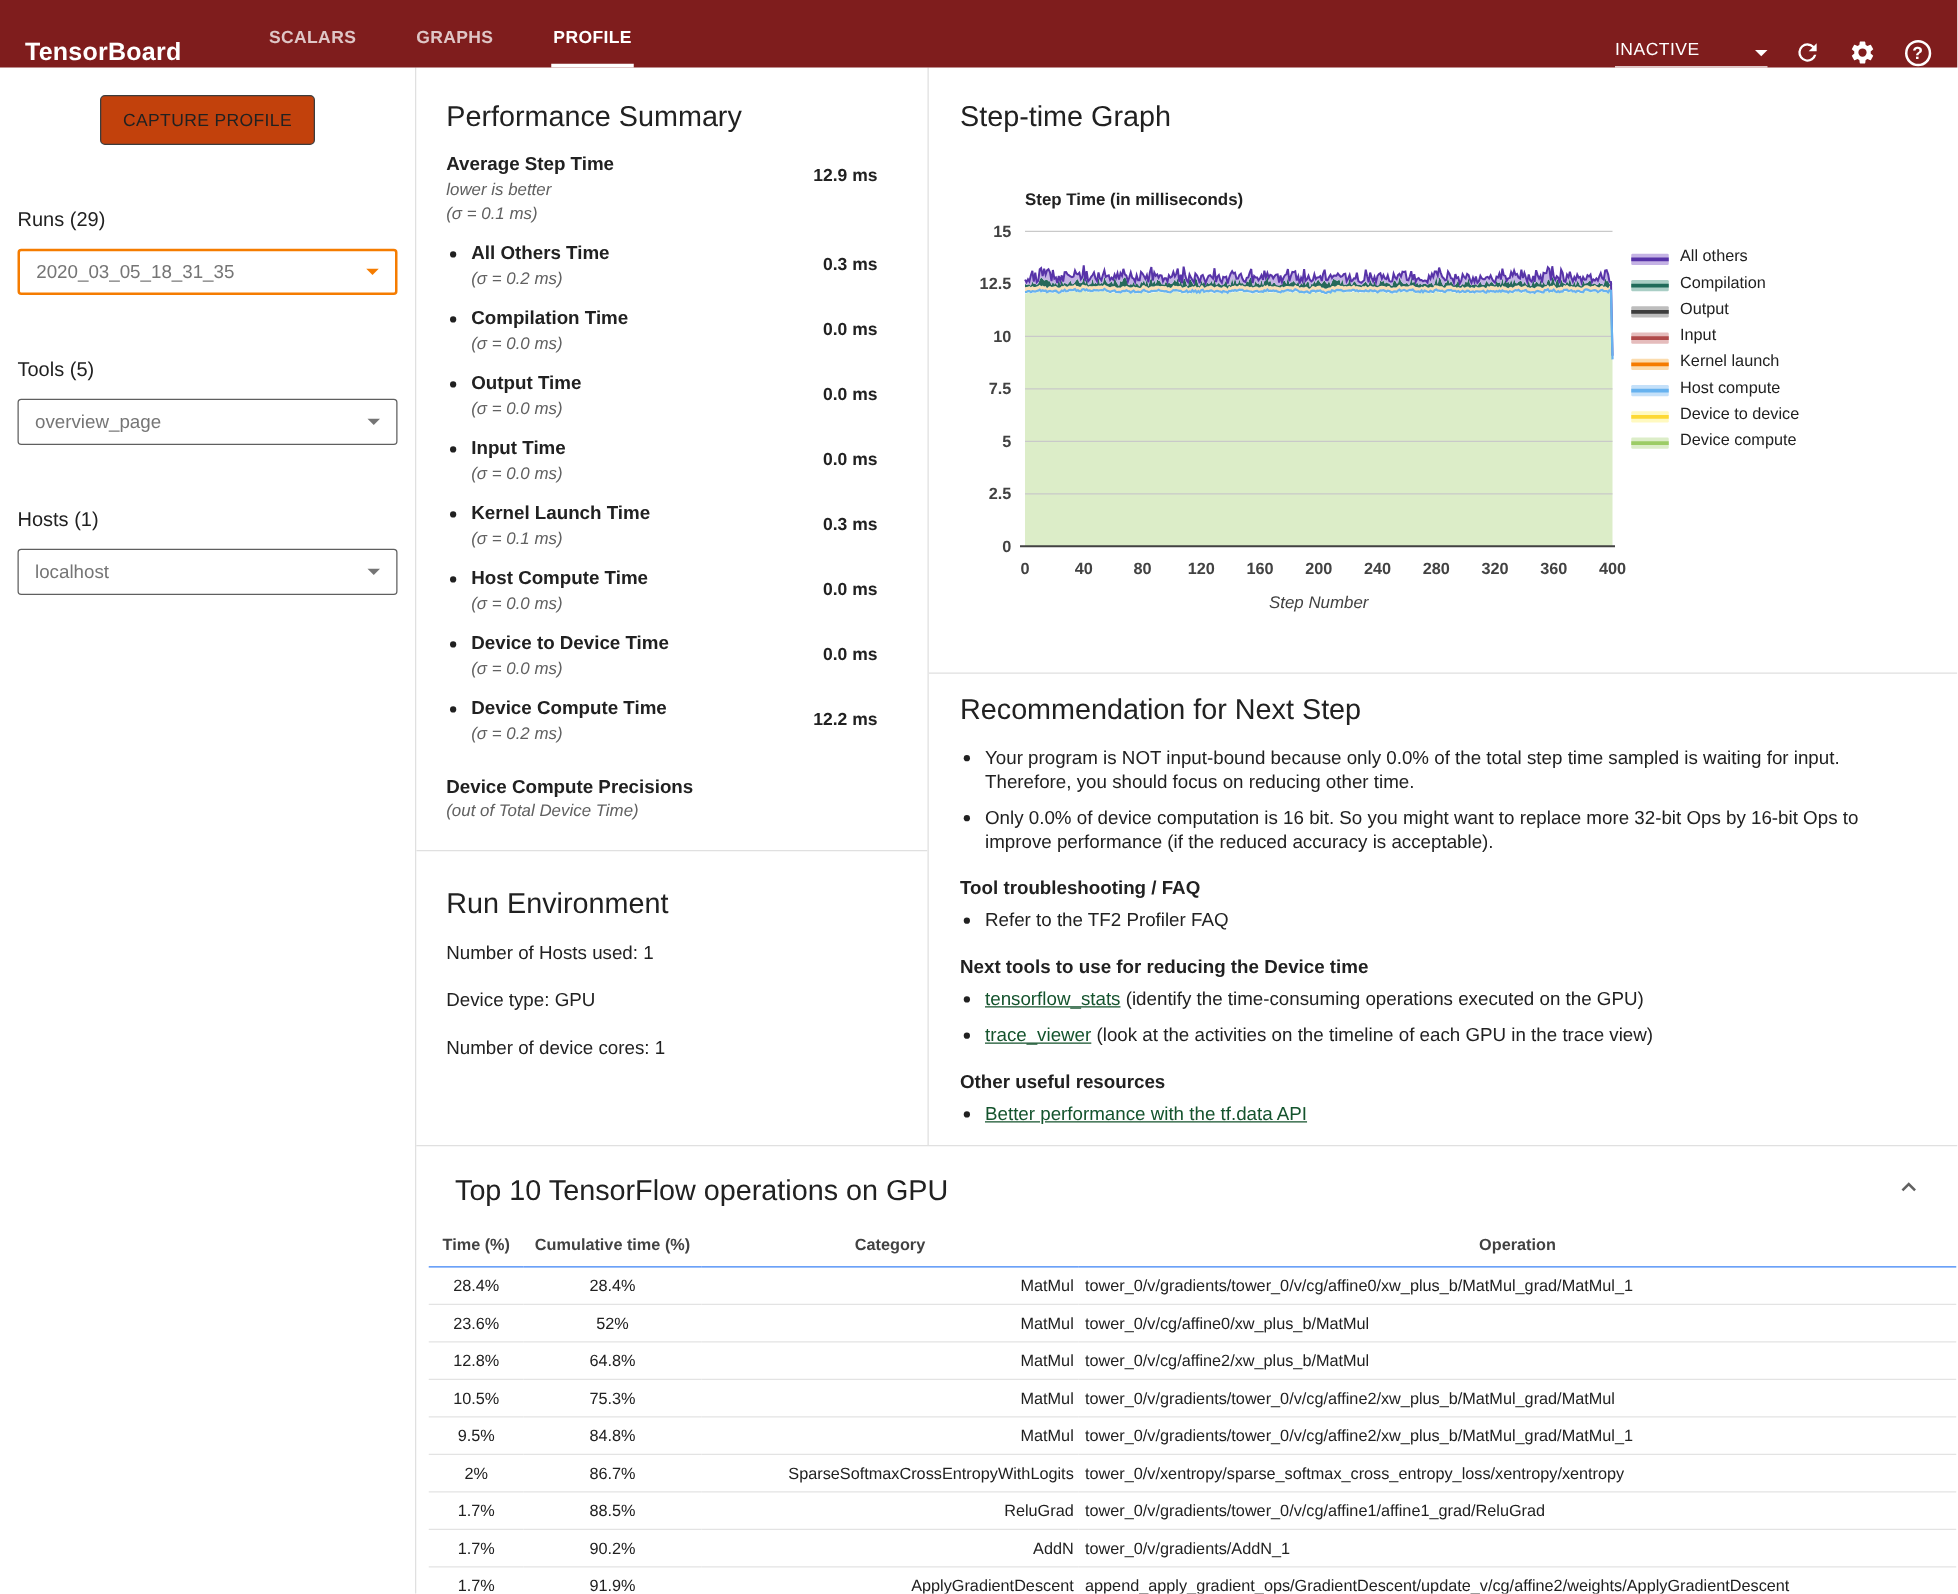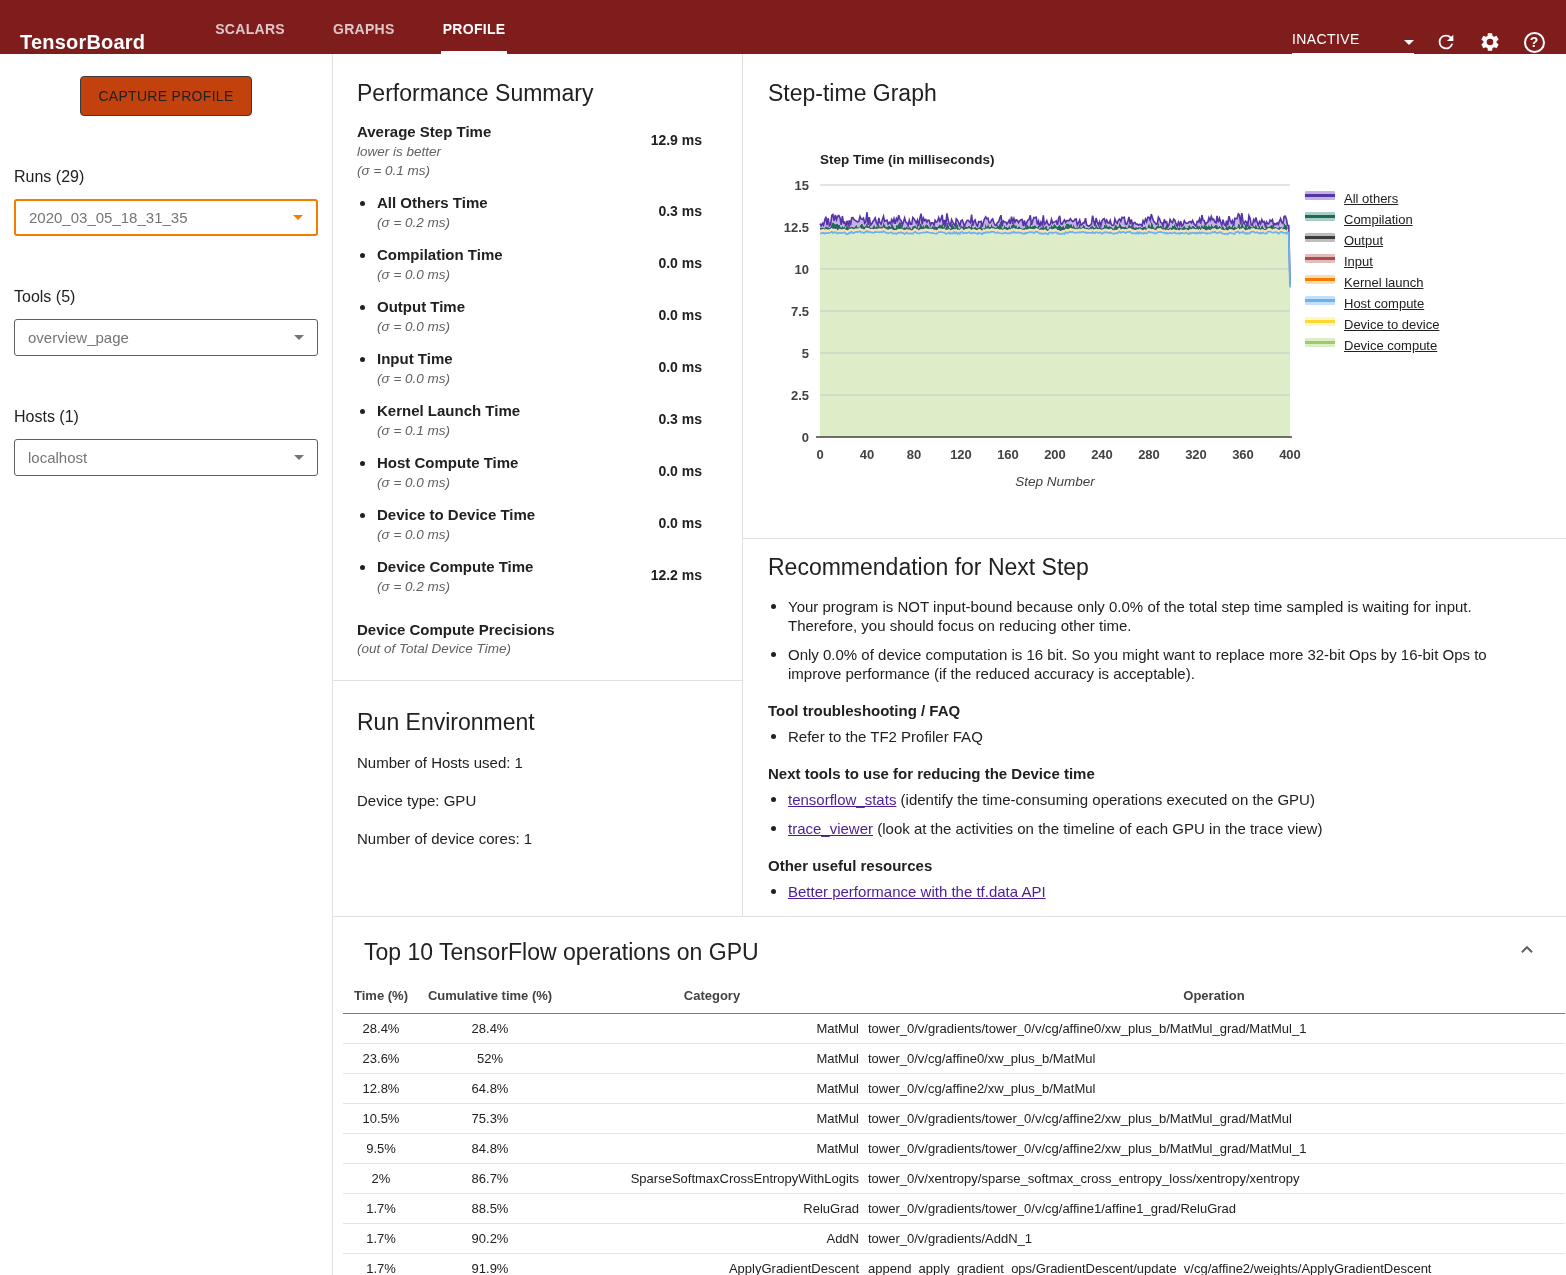--- a/index.html
+++ b/index.html
@@ -63,33 +63,33 @@
   .prec-item { display: flex; font-size: 14.5px; margin-top: 6px; }
   .prec-item .dot { margin-top: 6px; }
   .left-divider { border-top: 1px solid #e0e0e0; margin: 24px -40px 0 -24px; }
   .env-line { font-size: 15px; color: #212121; margin: 0 0 21px; }
   .left-col .env-title { margin: 28px 0 18px; }
 
   
   .right-col .section-title { margin: 26px 0 0 25px; }
   .chart-wrap { position: absolute; top: 92px; left: 25px; width: 800px; height: 392px; }
   .legend { position: absolute; top: 45px; left: 537px; }
-  .legend-item { display: flex; align-items: flex-start; height: 21px; text-decoration: underline; }
+  .legend-item { display: flex; align-items: flex-end; height: 21px; }
   .legend-swatch { width: 30px; height: 9px; border-radius: 1px; display: flex; align-items: center; margin-right: 9px; flex-shrink: 0; }
   .legend-line { width: 100%; height: 3px; }
   .legend-label { font-size: 13px; color: #212121; white-space: nowrap; }
   .right-divider { position: absolute; top: 484px; left: 0; right: 0; border-top: 1px solid #e0e0e0; }
 
   
   .reco { position: absolute; top: 500px; left: 25px; right: 36px; }
   .reco .section-title { margin: 0 0 16px 0; }
   .reco-item { display: flex; font-size: 15px; line-height: 19px; color: #212121; margin-bottom: 10px; max-width: 790px; }
   .reco-item .dot { margin-top: 7px; }
   .reco-subhead { font-size: 15px; font-weight: 700; margin: 19px 0 8px; }
-  .reco a { color: #4c1d95; text-decoration: underline; cursor: pointer; }
+  .reco a { color: #14532d; text-decoration: underline; cursor: pointer; }
 
   
   .top-ops { position: absolute; top: 863px; left: 0; right: 0; bottom: 0; overflow: hidden; }
   .top-ops .section-title { margin: 22px 0 0 31px; }
   .collapse-btn { position: absolute; top: 24px; right: 30px; width: 18px; height: 18px; cursor: pointer; }
   .ops-table { margin: 16px 0 0 10px; width: calc(100% - 11px); border-collapse: collapse; table-layout: fixed; }
   .ops-table th { font-size: 13px; font-weight: 700; color: #424242; padding: 6px 4px 10px; text-align: center;
     border-bottom: 1px solid #3b82f6; }
   .ops-table td { font-size: 13px; color: #212121; padding: 7px 4px; border-bottom: 1px solid #e3e3e3; height: 29px;
     overflow: hidden; white-space: nowrap; }

